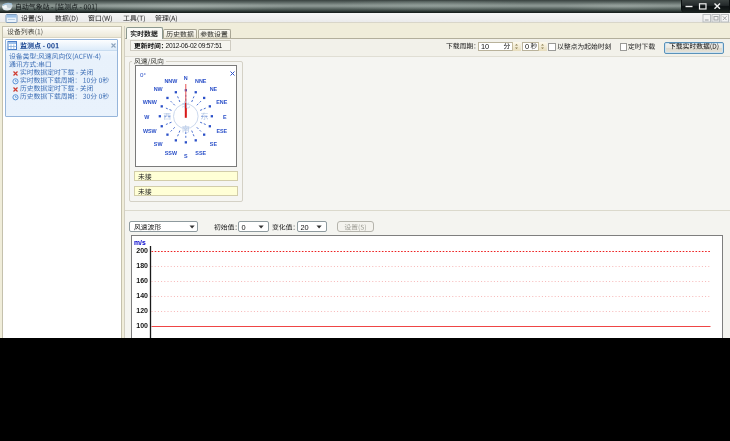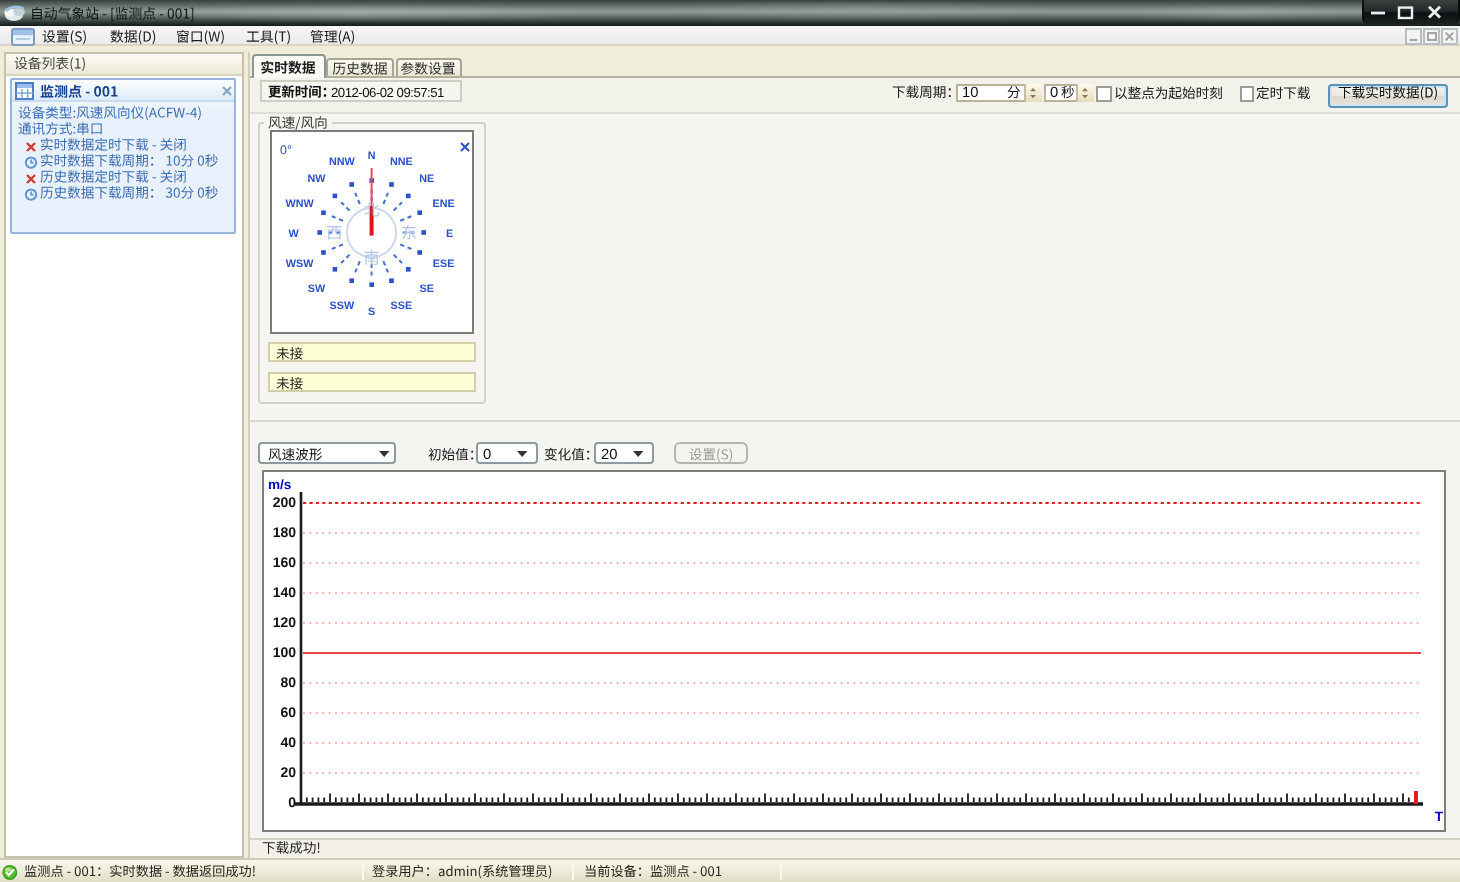--- a/index.html
+++ b/index.html
@@ -1,14 +1,14 @@
 <!DOCTYPE html>
 <html><head><meta charset="utf-8"><style>
 html,body{margin:0;padding:0;background:#000;}
-#root{position:relative;width:730px;height:441px;overflow:hidden;background:#f0edda;font-family:"Liberation Sans",sans-serif;}
+#root{position:relative;width:730px;height:338px;overflow:hidden;background:#f0edda;font-family:"Liberation Sans",sans-serif;}
 #root div{box-sizing:border-box;}
 svg{display:block}
 </style></head><body>
 <div id="root">
 <div style="position:absolute;left:0px;top:0px;width:730px;height:13px;background:linear-gradient(180deg,#38413f 0%,#55605d 15%,#7f8a86 35%,#8e9995 46%,#6b7773 60%,#485450 75%,#293331 88%,#131a18 100%);"></div>
 <div style="position:absolute;left:60px;top:2px;width:240px;height:9px;background:radial-gradient(ellipse at 50% 50%, rgba(200,210,205,.35), rgba(200,210,205,0) 70%);"></div>
 <div style="position:absolute;left:330px;top:1px;width:200px;height:10px;background:radial-gradient(ellipse at 50% 40%, rgba(160,175,170,.28), rgba(160,175,170,0) 70%);"></div>
 <div style="position:absolute;left:560px;top:2px;width:120px;height:9px;background:radial-gradient(ellipse at 50% 50%, rgba(190,200,195,.22), rgba(190,200,195,0) 70%);"></div>
 <div style="position:absolute;left:681px;top:0px;width:49px;height:12px;background:linear-gradient(180deg,#3a4140 0%,#23282a 45%,#0d1113 55%,#1a2220 100%);border-radius:0 0 3px 3px;border-left:1px solid #0b0f10;border-right:1px solid #0b0f10;"></div>
 <div style="position:absolute;left:0px;top:13px;width:730px;height:10px;background:linear-gradient(180deg,#f6f6f6,#ebebeb);border-bottom:1px solid #d9d6c9;"></div>

